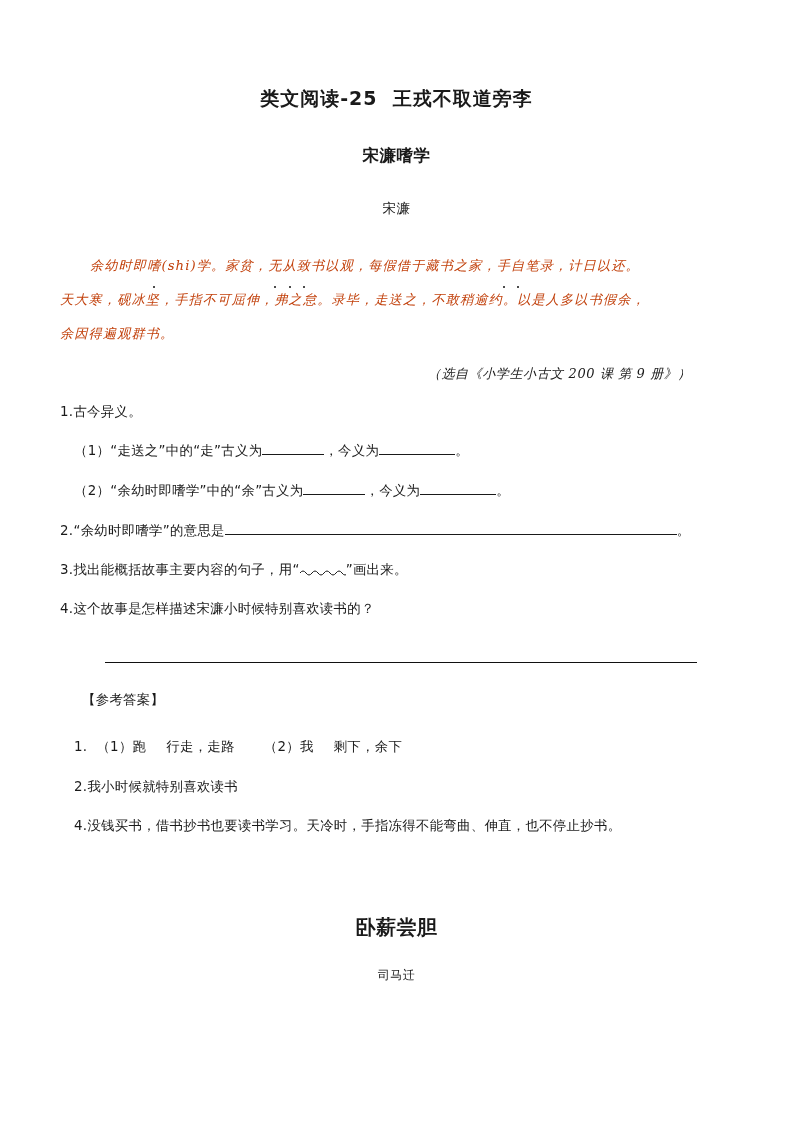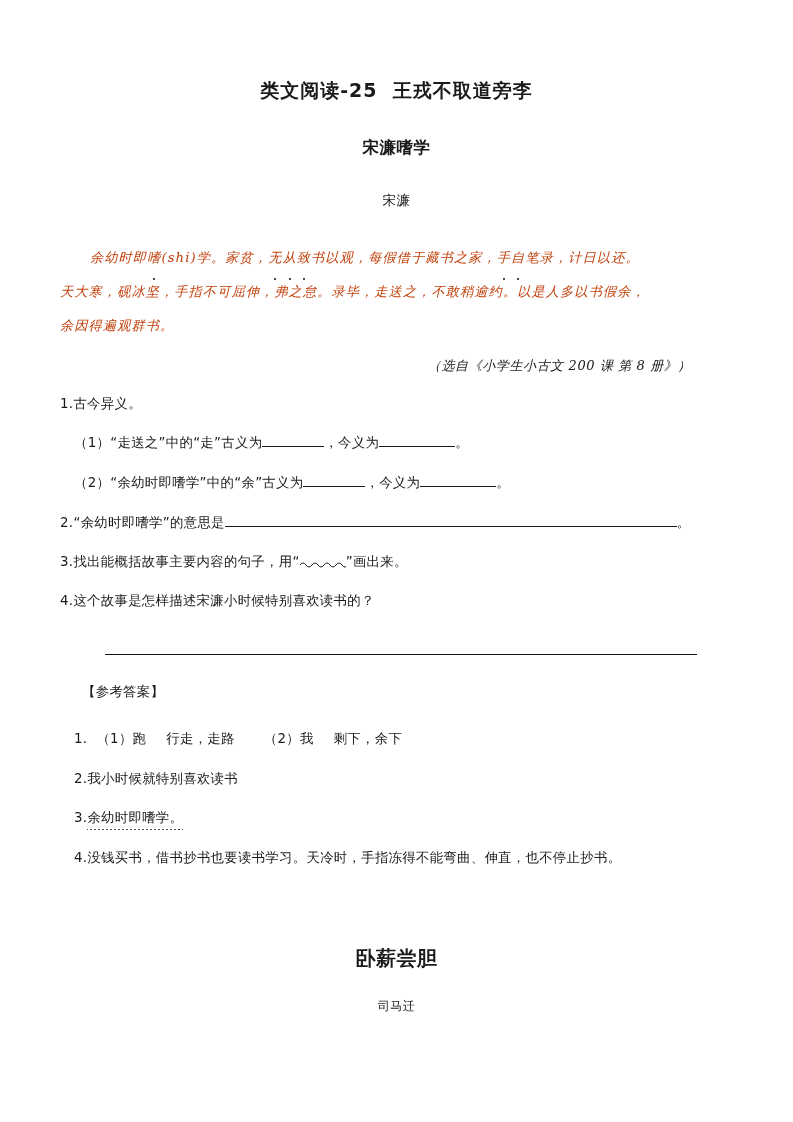--- a/index.html
+++ b/index.html
@@ -14,21 +14,21 @@
     font-family: "DejaVu Sans", "Liberation Sans", sans-serif;
     color: #1a1a1a;
     overflow: hidden;
   }
   .page {
     position: absolute;
     left: 0; top: 0;
     width: 793px;
     height: 1004px;
     box-sizing: border-box;
-    padding: 0 60px;
+    padding: 8px 60px;
   }
 
   
   .doc-title {
     text-align: center;
     font-size: 19px;
     font-weight: 700;
     letter-spacing: 1px;
     margin: 0;
     padding-top: 78px;
@@ -192,21 +192,21 @@
   <h2 class="sub-title">宋濂嗜学</h2>
 
   <p class="author">宋濂</p>
 
   <div class="classic">
     <div><span class="indent"></span><span>余幼时即<span class="dotmark">嗜</span>(shi)学。家贫，<span class="dotmark">无</span><span class="dotmark">从</span><span class="dotmark">致</span>书以观，每假借于藏书之家，<span class="dotmark">手</span><span class="dotmark">自</span>笔录，计日以还。</span></div>
     <div>天大寒，砚冰坚，手指不可屈伸，弗之怠。录毕，走送之，不敢稍逾约。以是人多以书假余，</div>
     <div>余因得遍观群书。</div>
   </div>
 
-  <p class="source-line">（选自《小学生小古文 200 课  第 8 册》）</p>
+  <p class="source-line">（选自《小学生小古文 200 课  第 9 册》）</p>
 
   <p class="q"><span>1.</span><span>古今异义。</span></p>
 
   <p class="q sub"><span>（1）</span><span>“走送之”中的“走”古义为</span><span class="blank b-short"></span><span>，今义为</span><span class="blank b-med"></span><span>。</span></p>
 
   <p class="q sub"><span>（2）</span><span>“余幼时即嗜学”中的“余”古义为</span><span class="blank b-short"></span><span>，今义为</span><span class="blank b-med"></span><span>。</span></p>
 
   <p class="q"><span>2.</span><span>“余幼时即嗜学”的意思是</span><span class="blank b-long"></span><span>。</span></p>
 
   <p class="q"><span>3.</span><span>找出能概括故事主要内容的句子，用“</span><span class="wavy"><svg width="46" height="8" viewBox="0 0 46 8">
@@ -216,21 +216,20 @@
   <p class="q"><span>4.</span><span>这个故事是怎样描述宋濂小时候特别喜欢读书的？</span></p>
 
   <hr class="divider">
 
   <p class="ans-head">【参考答案】</p>
 
   <p class="ans"><span>1.</span><span class="sp"></span><span>（1）</span><span>跑</span><span class="sp2"></span><span>行走，走路</span><span class="sp2"></span><span class="sp"></span><span>（2）</span><span>我</span><span class="sp2"></span><span>剩下，余下</span></p>
 
   <p class="ans"><span>2.</span><span>我小时候就特别喜欢读书</span></p>
 
-  <p class="ans"><span>3.</span><span class="underwave">余幼时即嗜学。</span></p>
 
   <p class="ans wrap"><span>4.</span><span>没钱买书，借书抄书也要读书学习。天冷时，手指冻得不能弯曲、伸直，也不停止抄书。</span></p>
 
   <h2 class="bottom-title">卧薪尝胆</h2>
 
   <p class="bottom-author">司马迁</p>
 
 </div>
 
 </body></html>

